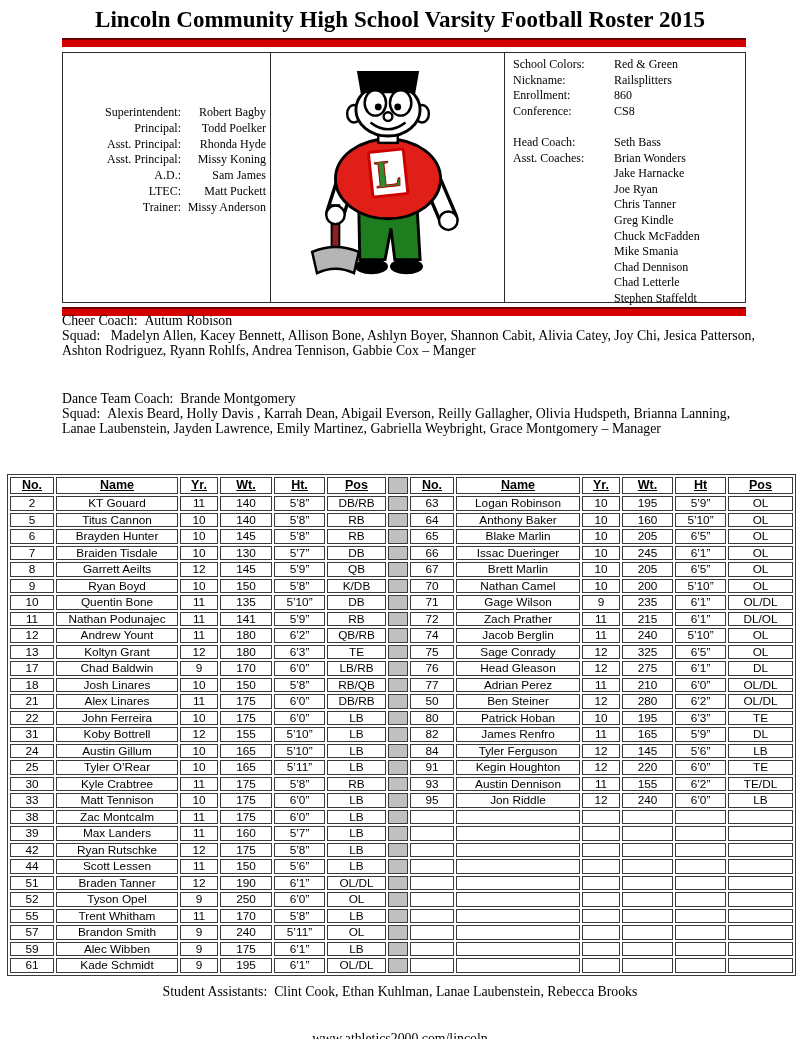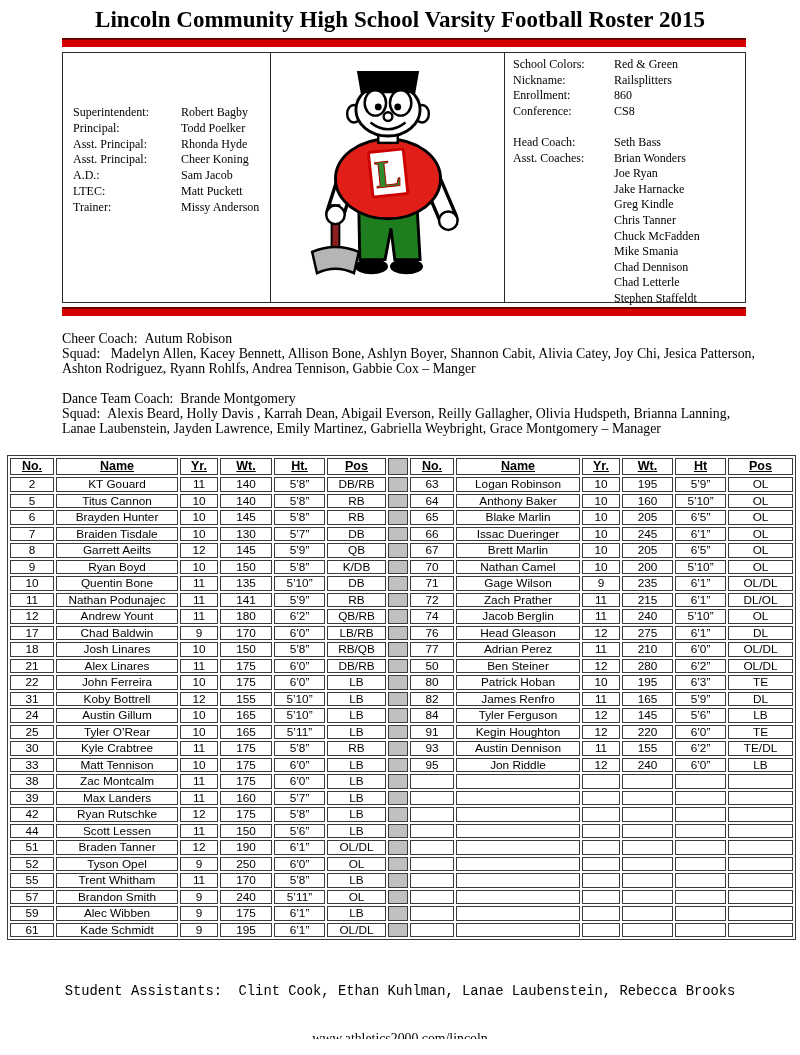--- a/index.html
+++ b/index.html
@@ -10,51 +10,51 @@
            font-size: 23px; font-weight: bold; color: #000; }
 
   .red-bar { position: absolute; left: 62px; width: 684px; height: 9px;
              background: #d40000; border-top: 2px solid #6e0000; }
   .red-bar.top { top: 38px; }
   .red-bar.bottom { top: 307px; }
 
   .info-row { position: absolute; left: 62px; top: 52px; width: 684px; height: 251px;
               display: flex; border: 1px solid #2c2c2c; background: #fff; }
   .info-cell { height: 100%; }
-  .cell-staff { width: 208px; border-right: 1px solid #2c2c2c; padding: 52px 4px 0 10px; }
+  .cell-staff { width: 208px; border-right: 1px solid #2c2c2c; padding: 52px 4px 0 10px; text-align: right; }
   .cell-mascot { width: 234px; border-right: 1px solid #2c2c2c; display: flex;
                  justify-content: center; align-items: flex-start; padding-top: 14px; }
   .cell-school { flex: 1; padding: 4px 4px 0 8px; }
 
   .kv { display: flex; font-weight: normal; font-size: 12px; line-height: 15.6px; white-space: nowrap; }
   .cell-staff .kv { line-height: 15.8px; }
   .kv .lbl { width: 108px; flex: none; }
   .cell-school .kv .lbl { width: 101px; }
   .kv .val { flex: 1; }
   .blank-line { height: 15.6px; }
 
   .squad-block { position: absolute; left: 62px; width: 702px; font-size: 13.8px;
                  line-height: 15.2px; color: #000; }
-  .squad-block.cheer { top: 331px; }
+  .squad-block.cheer { top: 313px; }
   .squad-block.dance { top: 391px; }
   .squad-block .lead { display: block; }
 
-  .roster-wrap { position: absolute; left: 7px; top: 455px; }
+  .roster-wrap { position: absolute; left: 7px; top: 474px; }
   table.roster { table-layout: fixed; width: 787px; border-collapse: separate;
                  border-spacing: 2px; border: 1px solid #3a3a3a; background: #fff;
                  font-family: "Liberation Sans", sans-serif; }
   table.roster th, table.roster td { border: 1px solid #3a3a3a; text-align: center;
                  padding: 0; overflow: hidden; white-space: nowrap; }
   table.roster th { height: 16px; font-size: 12.5px; line-height: 15px;
                  font-weight: bold; text-decoration: underline; }
   table.roster td { height: 13px; font-size: 11.8px; line-height: 12.5px; }
   td.spacer-cell, th.spacer-cell { background: #c0c0c0; }
 
   .footer-line { position: absolute; left: 0; width: 100%; text-align: center; font-size: 13.8px; }
-  .footer-line.assistants { top: 984px; font-family: Liberation Mono, monospace; }
+  .footer-line.assistants { top: 984px; }
   .footer-line.website { top: 1031px; }
 </style>
 </head>
 <body>
 
 <div class="page">
 
   <div class="title">Lincoln Community High School Varsity Football Roster 2015</div>
 
   <div class="red-bar top"></div>
@@ -70,25 +70,25 @@
           <div class="kv">
             <span class="lbl">Principal:</span>
             <span class="val">Todd Poelker</span>
           </div>
           <div class="kv">
             <span class="lbl">Asst. Principal:</span>
             <span class="val">Rhonda Hyde</span>
           </div>
           <div class="kv">
             <span class="lbl">Asst. Principal:</span>
-            <span class="val">Cheer Koning</span>
+            <span class="val">Missy Koning</span>
           </div>
           <div class="kv">
             <span class="lbl">A.D.:</span>
-            <span class="val">Sam Jacob</span>
+            <span class="val">Sam James</span>
           </div>
           <div class="kv">
             <span class="lbl">LTEC:</span>
             <span class="val">Matt Puckett</span>
           </div>
           <div class="kv">
             <span class="lbl">Trainer:</span>
             <span class="val">Missy Anderson</span>
           </div>
         </div>
@@ -165,33 +165,33 @@
           <div class="kv">
             <span class="lbl">Head Coach:</span>
             <span class="val">Seth Bass</span>
           </div>
           <div class="kv">
             <span class="lbl">Asst. Coaches:</span>
             <span class="val">Brian Wonders</span>
           </div>
           <div class="kv">
             <span class="lbl"></span>
+            <span class="val">Jake Harnacke</span>
+          </div>
+          <div class="kv">
+            <span class="lbl"></span>
             <span class="val">Joe Ryan</span>
           </div>
           <div class="kv">
             <span class="lbl"></span>
-            <span class="val">Jake Harnacke</span>
+            <span class="val">Chris Tanner</span>
           </div>
           <div class="kv">
             <span class="lbl"></span>
             <span class="val">Greg Kindle</span>
-          </div>
-          <div class="kv">
-            <span class="lbl"></span>
-            <span class="val">Chris Tanner</span>
           </div>
           <div class="kv">
             <span class="lbl"></span>
             <span class="val">Chuck McFadden</span>
           </div>
           <div class="kv">
             <span class="lbl"></span>
             <span class="val">Mike Smania</span>
           </div>
           <div class="kv">
@@ -387,20 +387,35 @@
             <td>QB/RB</td>
             <td class="spacer-cell"></td>
             <td>74</td>
             <td>Jacob Berglin</td>
             <td>11</td>
             <td>240</td>
             <td>5’10”</td>
             <td>OL</td>
           </tr>
           <tr>
+            <td>13</td>
+            <td>Koltyn Grant</td>
+            <td>12</td>
+            <td>180</td>
+            <td>6’3”</td>
+            <td>TE</td>
+            <td class="spacer-cell"></td>
+            <td>75</td>
+            <td>Sage Conrady</td>
+            <td>12</td>
+            <td>325</td>
+            <td>6’5”</td>
+            <td>OL</td>
+          </tr>
+          <tr>
             <td>17</td>
             <td>Chad Baldwin</td>
             <td>9</td>
             <td>170</td>
             <td>6’0”</td>
             <td>LB/RB</td>
             <td class="spacer-cell"></td>
             <td>76</td>
             <td>Head Gleason</td>
             <td>12</td>

